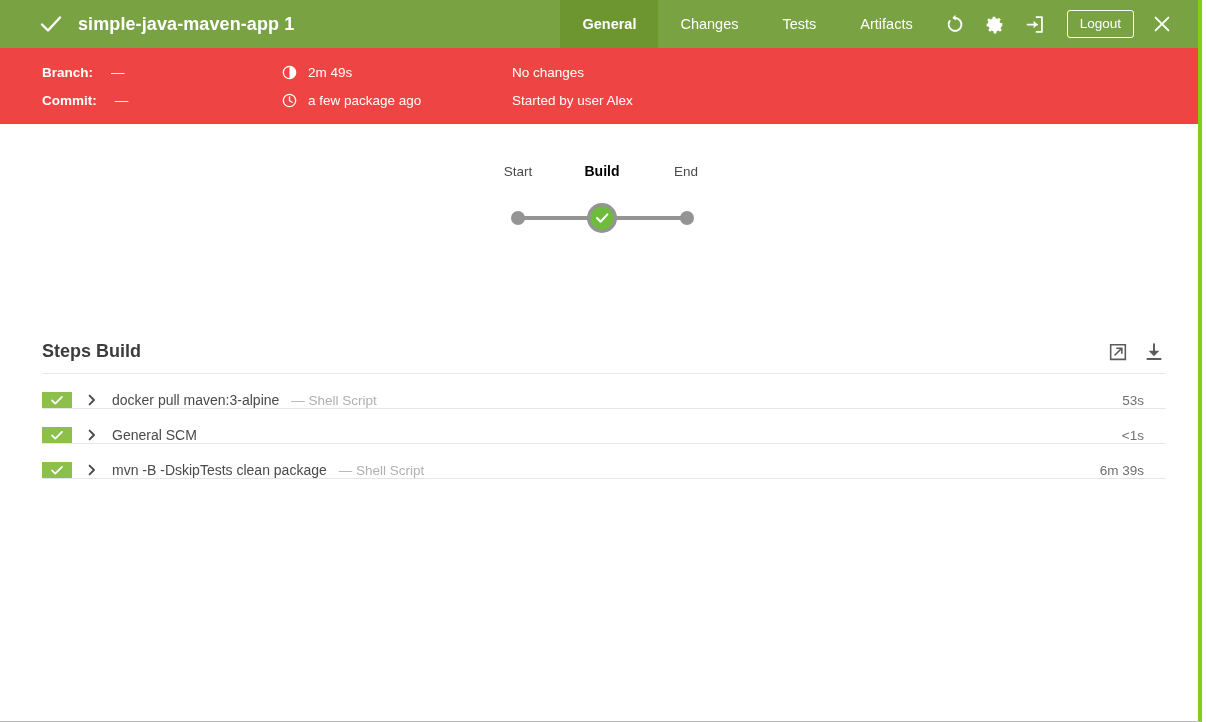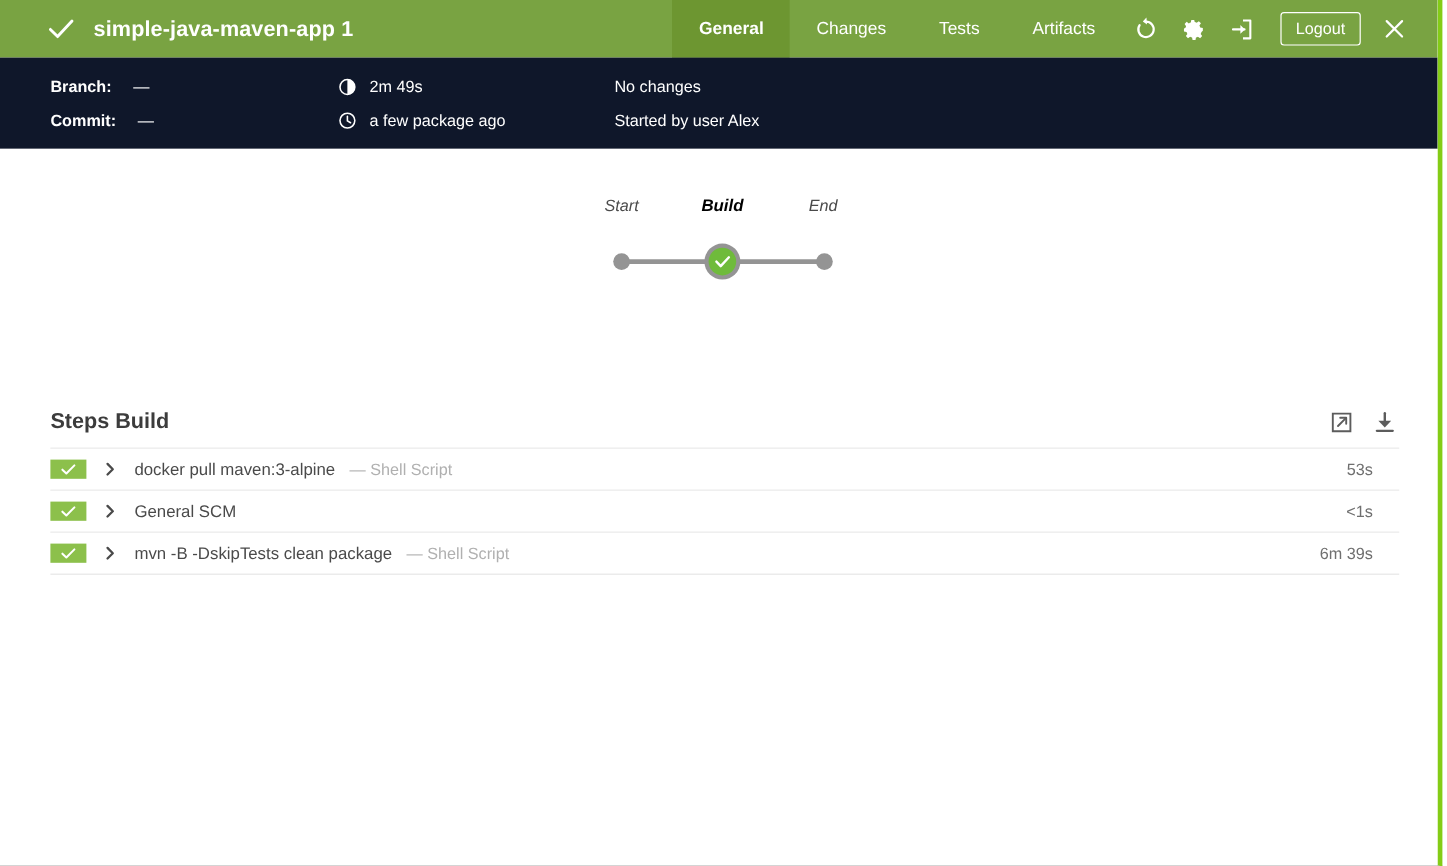--- a/index.html
+++ b/index.html
@@ -102,21 +102,21 @@
     margin-right: 8px;
     background: transparent;
     cursor: pointer;
     font-family: "Liberation Sans", sans-serif;
     line-height: 1.2;
   }
 
   
   .metabar {
     height: 76px;
-    background: #0f172a;
+    background: #ef4444;
     color: #ffffff;
     display: flex;
     align-items: center;
     padding-left: 42px;
     position: relative;
   }
 
   .meta-col { display: flex; flex-direction: column; justify-content: center; }
 
   .meta-col-1 { width: 240px; }
@@ -169,21 +169,20 @@
     position: relative;
     height: 24px;
   }
   .node-label {
     position: absolute;
     font-size: 13.5px;
     color: #4a4a4a;
     text-align: center;
     white-space: nowrap;
     transform: translateX(-50%);
-    font-style: italic;
   }
   .node-label.main {
     font-weight: bold;
     color: #000000;
     font-size: 14px;
   }
   .graph-svg { position: absolute; left: 0; top: 24px; }
 
   
   .steps-section {
@@ -211,21 +210,21 @@
     padding-right: 2px;
   }
   .head-icon { cursor: pointer; display: block; }
 
   .steps-table {
     border-top: 1px solid #e6e6e6;
   }
 
   .step-row {
     display: flex;
-    align-items: center;
+    align-items: flex-end;
     height: 35px;
     background: #ffffff;
     border-bottom: 1px solid #e6e6e6;
     cursor: pointer;
   }
 
   .step-status {
     width: 30px;
     flex: 0 0 30px;
     background: #8cc04b;

